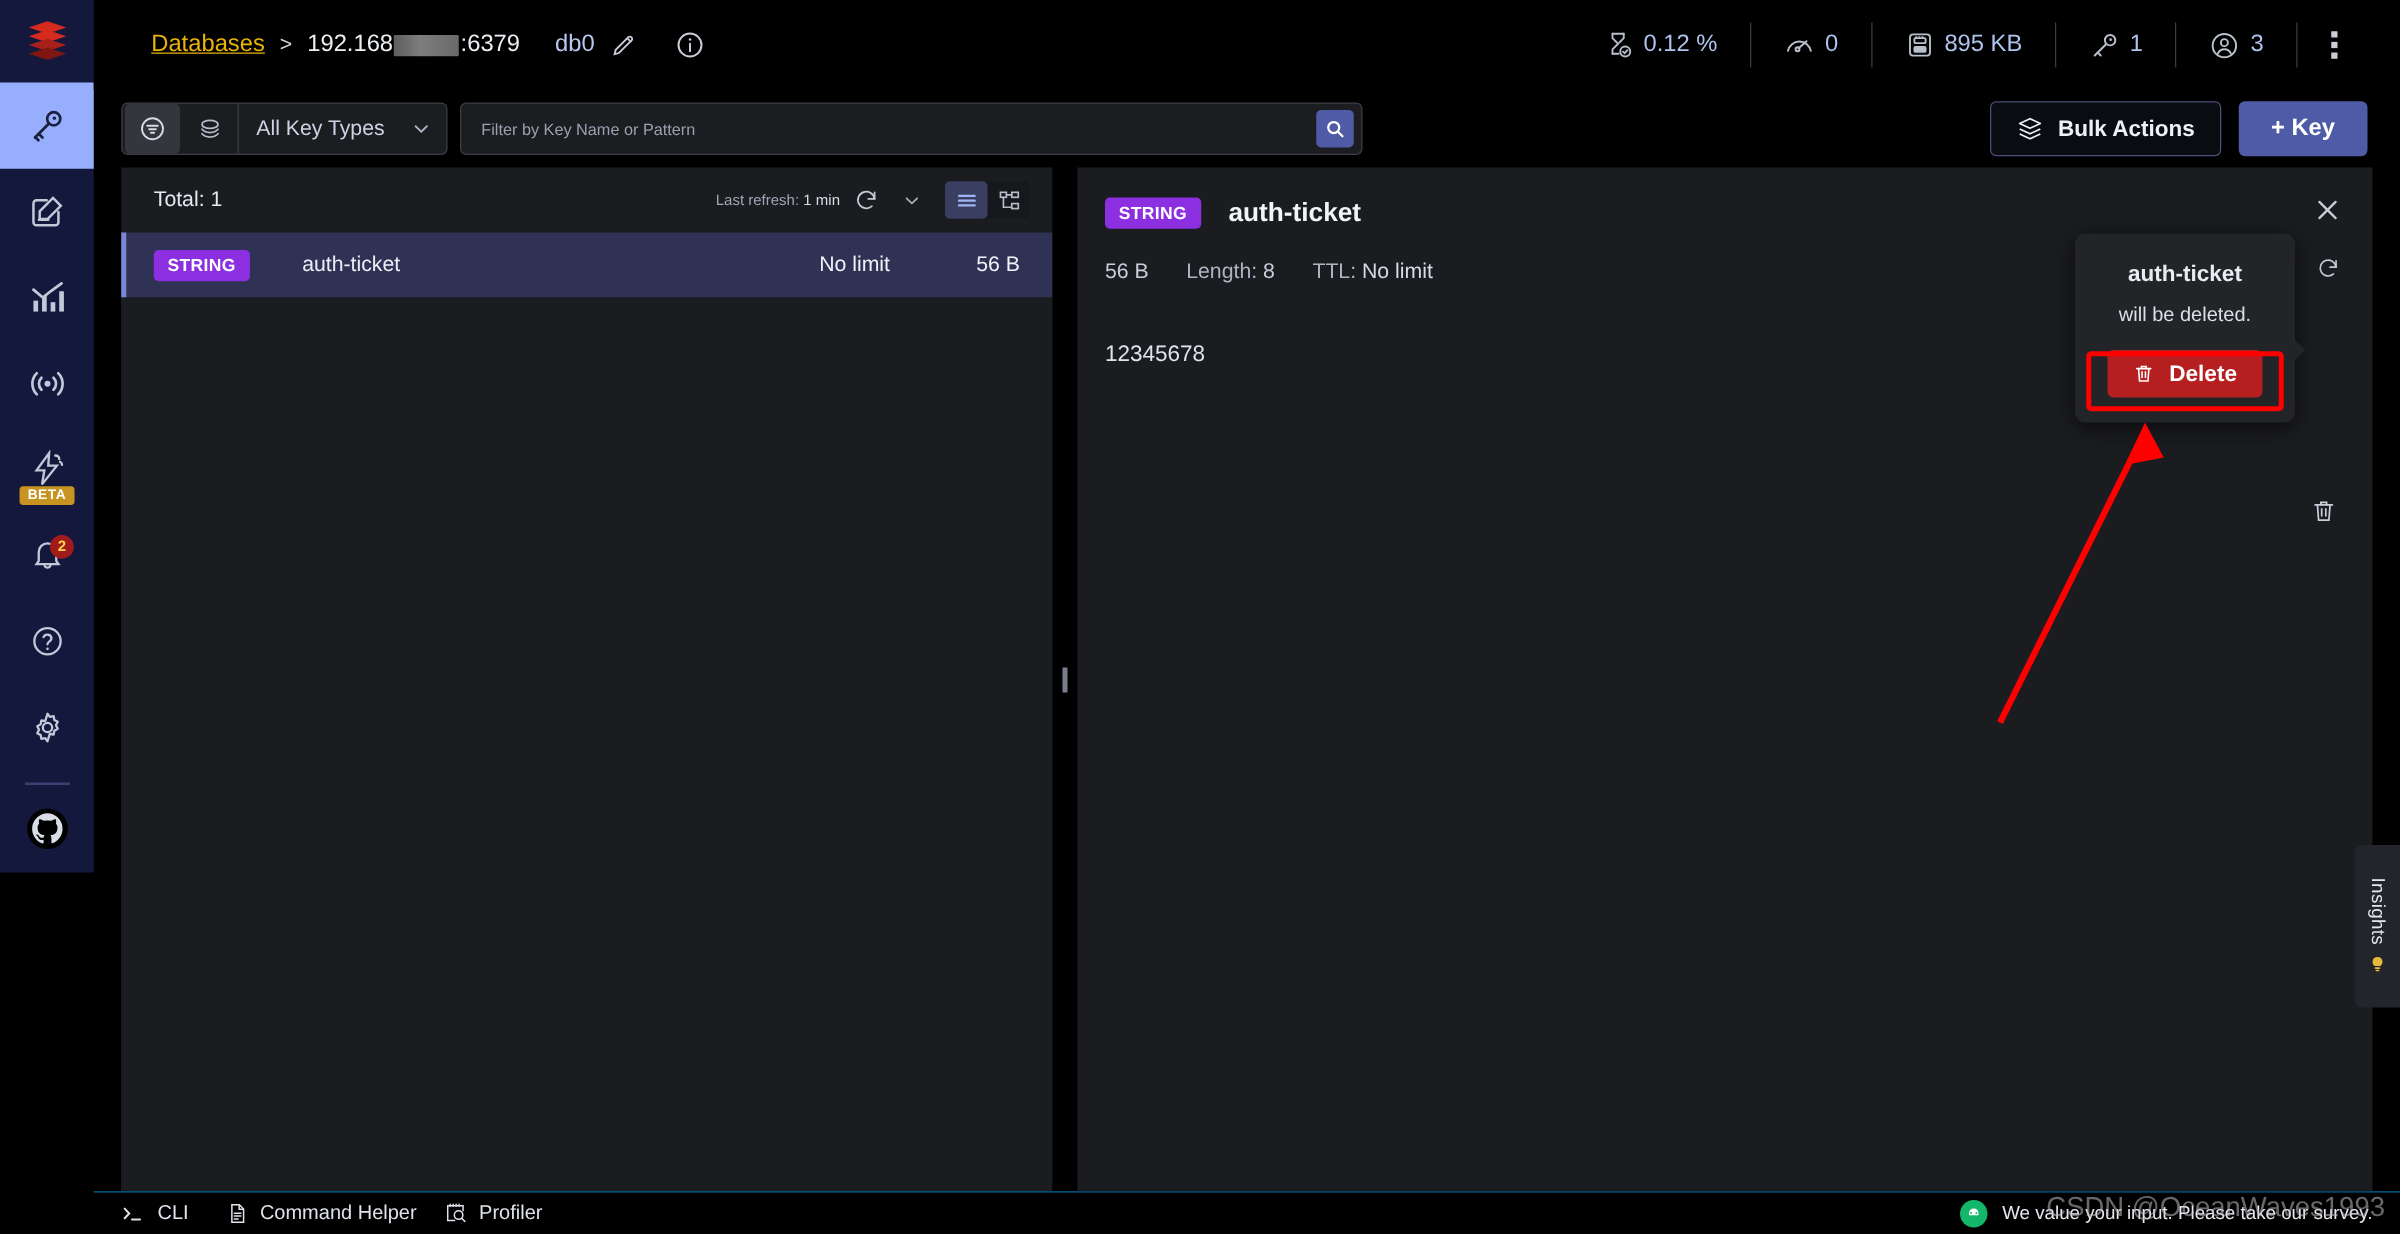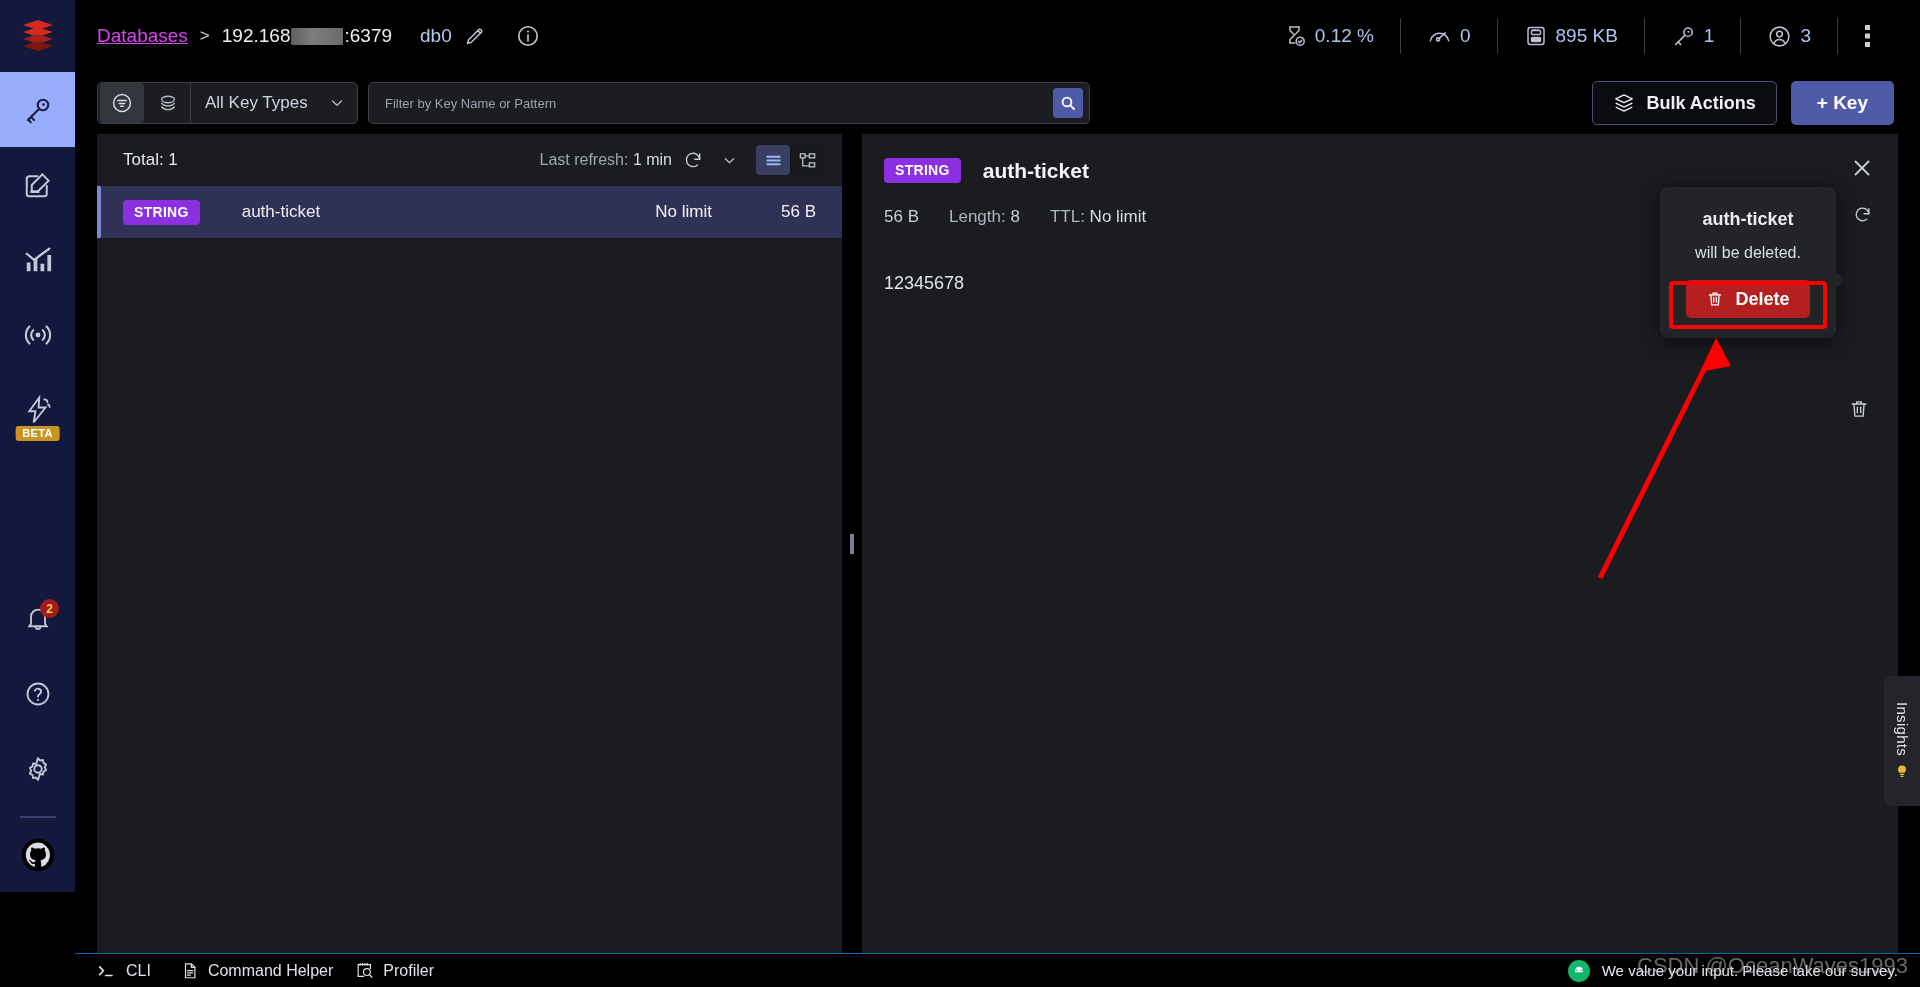--- a/index.html
+++ b/index.html
@@ -7,21 +7,21 @@
     width: 1920px; height: 987px;
     background: #000000;
     font-family: "Liberation Sans", sans-serif;
     color: #e2e2e2;
     overflow: hidden;
   }
   #app { position: relative; width: 1920px; height: 987px; display: flex; }
 
   
   .sidebar {
-    width: 75px; height: 892px;
+    width: 75px; height: 698px;
     background: #14183c;
     display: flex; flex-direction: column; align-items: center;
     position: relative; flex: 0 0 75px;
   }
   .brand {
     width: 75px; height: 72px;
     display: flex; align-items: center; justify-content: center;
     background: #14183c;
   }
   .side-btn {
@@ -53,21 +53,21 @@
 
   
   .main { flex: 1 1 auto; display: flex; flex-direction: column; min-width: 0; }
 
   
   .header {
     height: 72px; background: #000; display: flex; align-items: center;
     padding: 0 28px 0 22px; gap: 0; position: relative;
   }
   .crumbs { display: flex; align-items: center; gap: 12px; font-size: 19px; }
-  .crumb-link { color: #d946ef; text-decoration: underline; cursor: pointer; }
+  .crumb-link { color: #eab308; text-decoration: underline; cursor: pointer; margin-left: 24px; }
   .crumb-sep { color: #cfd2da; font-size: 17px; }
   .crumb-host { color: #eceff4; display: flex; align-items: center; }
   .redacted {
     display: inline-block; width: 52px; height: 17px;
     background: linear-gradient(90deg,#5d5d5d,#7d7d7d 40%,#6a6a6a);
     margin: 0 1px; border-radius: 1px; vertical-align: -2px;
   }
   .crumb-db { color: #b9c8ef; margin-left: 16px; font-size: 19px; }
   .hdr-icon { cursor: pointer; display: flex; align-items: center; }
   .hdr-right {
@@ -135,21 +135,21 @@
   .panel-left {
     width: 745px; background: #1b1c20; display: flex; flex-direction: column;
     margin-left: 22px; min-height: 0;
   }
   .list-head {
     height: 52px; display: flex; align-items: center; padding: 0 18px 0 26px;
     font-size: 17px; color: #e5e7ee;
   }
   .total { color: #e7e9f0; }
   .lh-right { margin-left: auto; display: flex; align-items: center; gap: 6px; }
-  .refresh-label { font-size: 16px; color: #9fa5b2; }
+  .refresh-label { font-size: 12px; color: #9fa5b2; }
   .refresh-label b { color: #d7dbe6; font-weight: normal; }
   .mini-btn { width: 30px; height: 30px; display: flex; align-items: center; justify-content: center; cursor: pointer; }
   .view-toggle { display: flex; align-items: center; background: #17181c; border-radius: 4px; margin-left: 6px; }
   .view-toggle .vt { width: 34px; height: 30px; display: flex; align-items: center; justify-content: center; border-radius: 4px; cursor: pointer; }
   .view-toggle .vt.on { background: #3a3f62; }
 
   .keyrow {
     height: 52px; display: flex; align-items: center;
     padding: 0 26px 0 22px; background: #2f3155;
     border-left: 4px solid #7a86d6; cursor: pointer;

